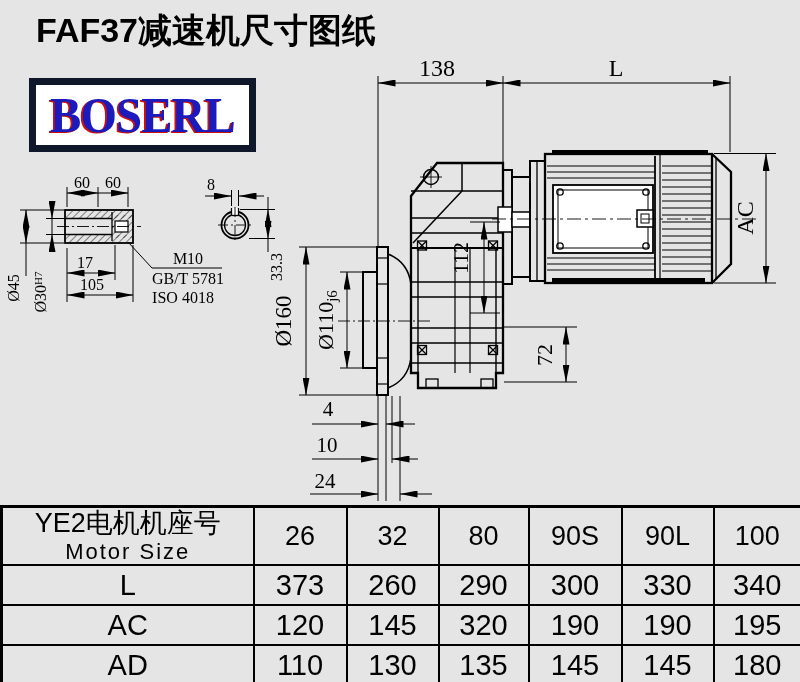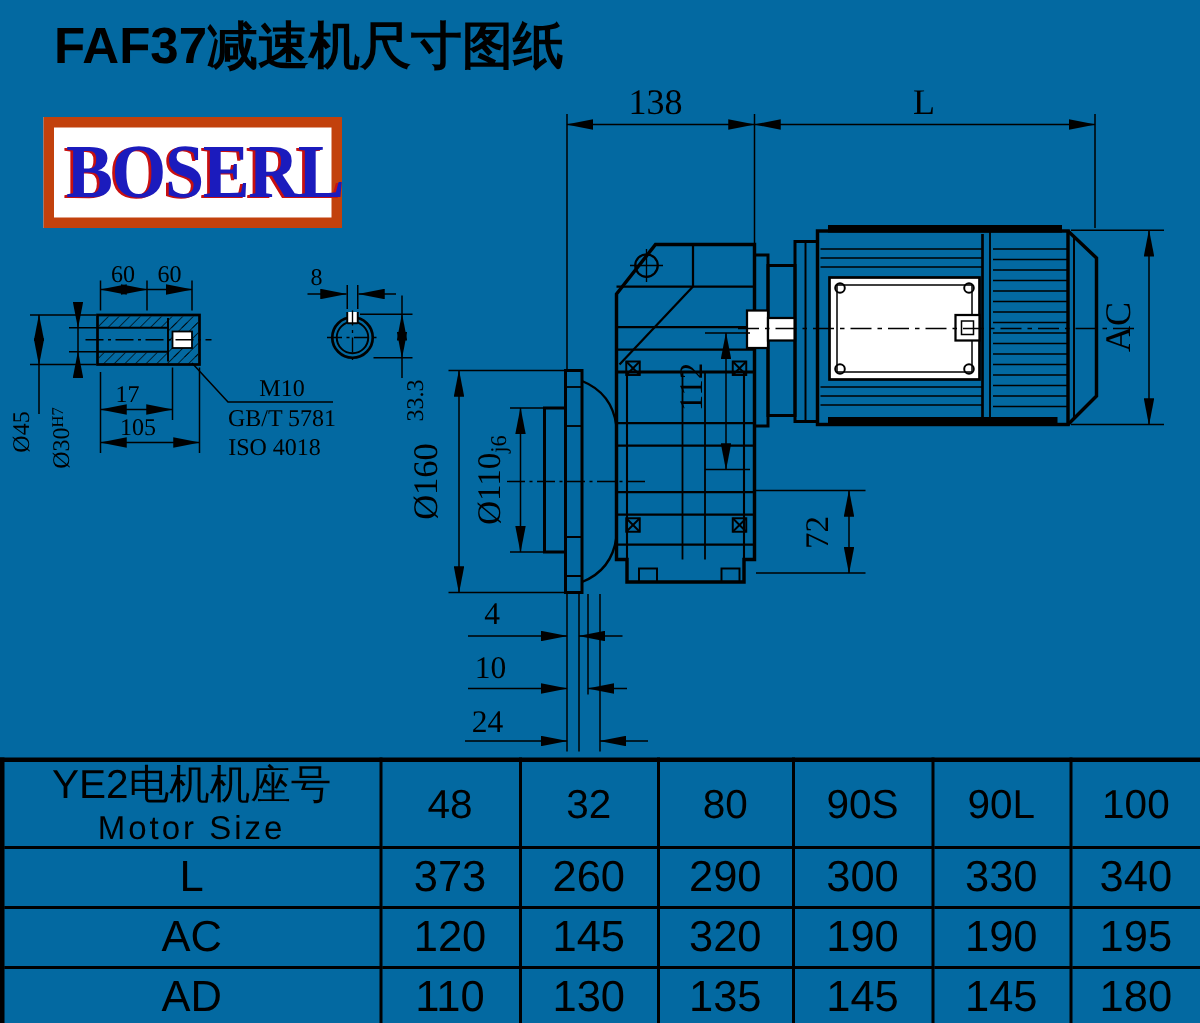--- a/index.html
+++ b/index.html
@@ -1,18 +1,18 @@
 <!DOCTYPE html>
 <html><head>
 <meta charset="utf-8">
 <style>
   html,body{margin:0;padding:0;background:#fff}
-  .page{position:relative;width:800px;height:682px;background:#0369a1;color:#000;overflow:hidden;font-family:"Liberation Serif",serif}
+  .page{position:relative;width:800px;height:682px;background:#e5e5e5;color:#000;overflow:hidden;font-family:"Liberation Serif",serif}
   .title{position:absolute;left:36px;top:8px;font-size:34px;font-weight:bold;font-family:"Liberation Sans",sans-serif;letter-spacing:0px;white-space:nowrap}
-  .logo{position:absolute;left:29px;top:78px;width:199px;height:74px;border:7px solid #c2410c;background:#fff;display:flex;align-items:center;justify-content:flex-start;box-sizing:border-box}
+  .logo{position:absolute;left:29px;top:78px;width:227px;height:74px;border:7px solid #0f172a;background:#fff;display:flex;align-items:center;justify-content:center;box-sizing:border-box}
   .logo span{font-family:"Liberation Serif",serif;font-weight:bold;font-size:51px;color:#1b1bbd;letter-spacing:-1px;text-shadow:-2px 1px 0 #c81010;line-height:1;transform:scaleX(0.92)}
   svg.draw{position:absolute;left:0;top:0}
   svg text{font-family:"Liberation Serif",serif;fill:#000}
   .tblwrap{position:absolute;left:0;top:505px;width:800px;height:177px}
   table{border-collapse:collapse;width:800px;height:177px;table-layout:fixed;font-family:"Liberation Sans",sans-serif;border:3px solid #000}
   td{border:2px solid #000;text-align:center;vertical-align:middle;padding:0;font-size:29px}
   td.hd{font-size:27px}
   .hcn{font-size:27px;line-height:1.15}
   .hen{font-size:22px;line-height:1.15;letter-spacing:2px}
 </style>
@@ -267,21 +267,21 @@
           <col style="width:93px">
           <col style="width:92px">
           <col style="width:88px">
       </colgroup>
       <tbody>
           <tr style="height:57px">
         <td class="hd">
           <div class="hcn">YE2电机机座号</div>
           <div class="hen">Motor Size</div>
         </td>
-        <td class="hd">48</td>
+        <td class="hd">26</td>
         <td class="hd">32</td>
         <td class="hd">80</td>
         <td class="hd">90S</td>
         <td class="hd">90L</td>
         <td class="hd">100</td>
       </tr>
       <tr style="height:40px">
         <td>L</td>
         <td>373</td>
         <td>260</td>

